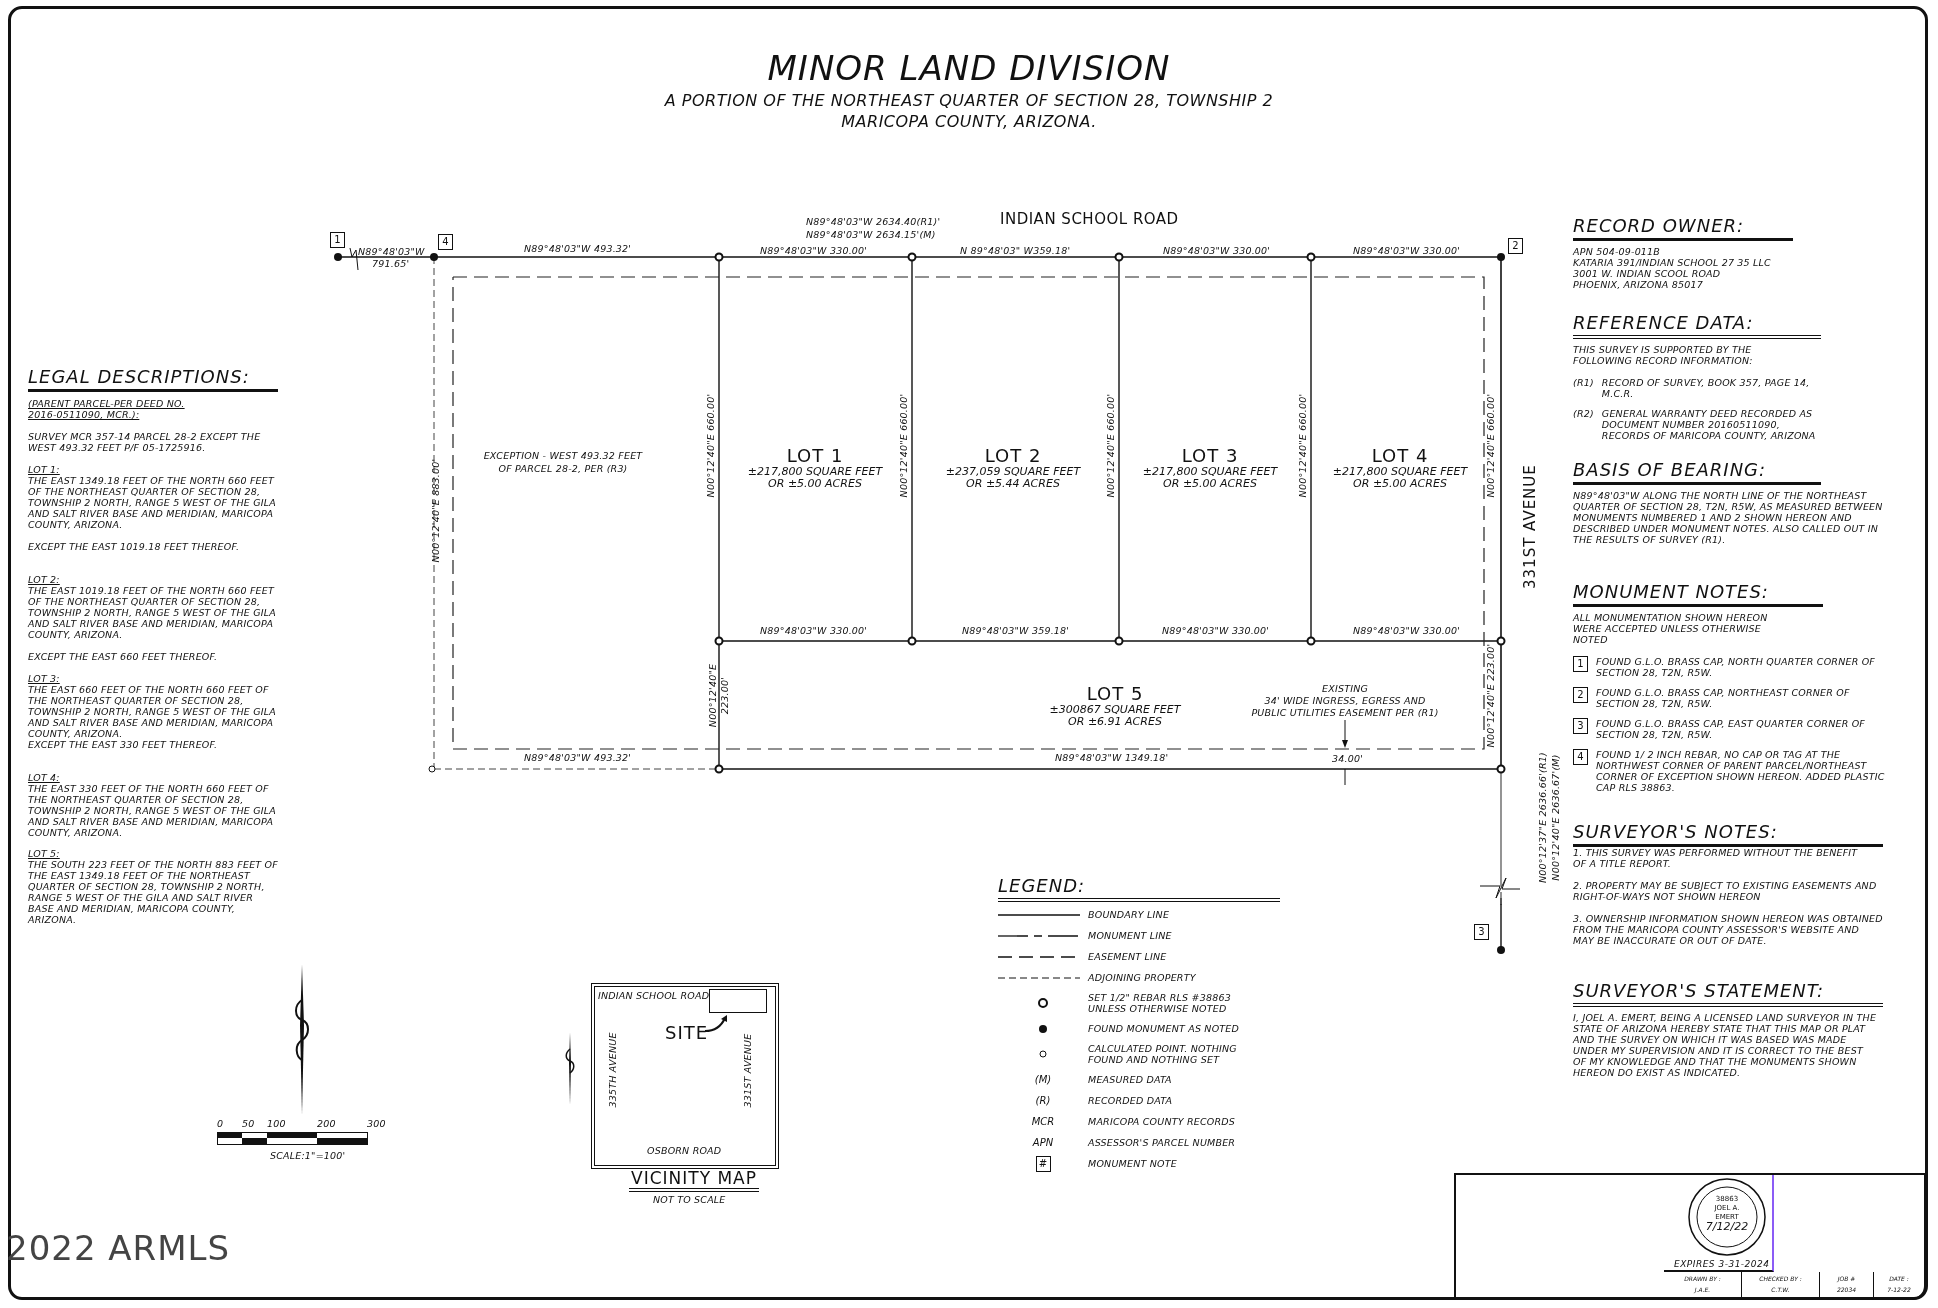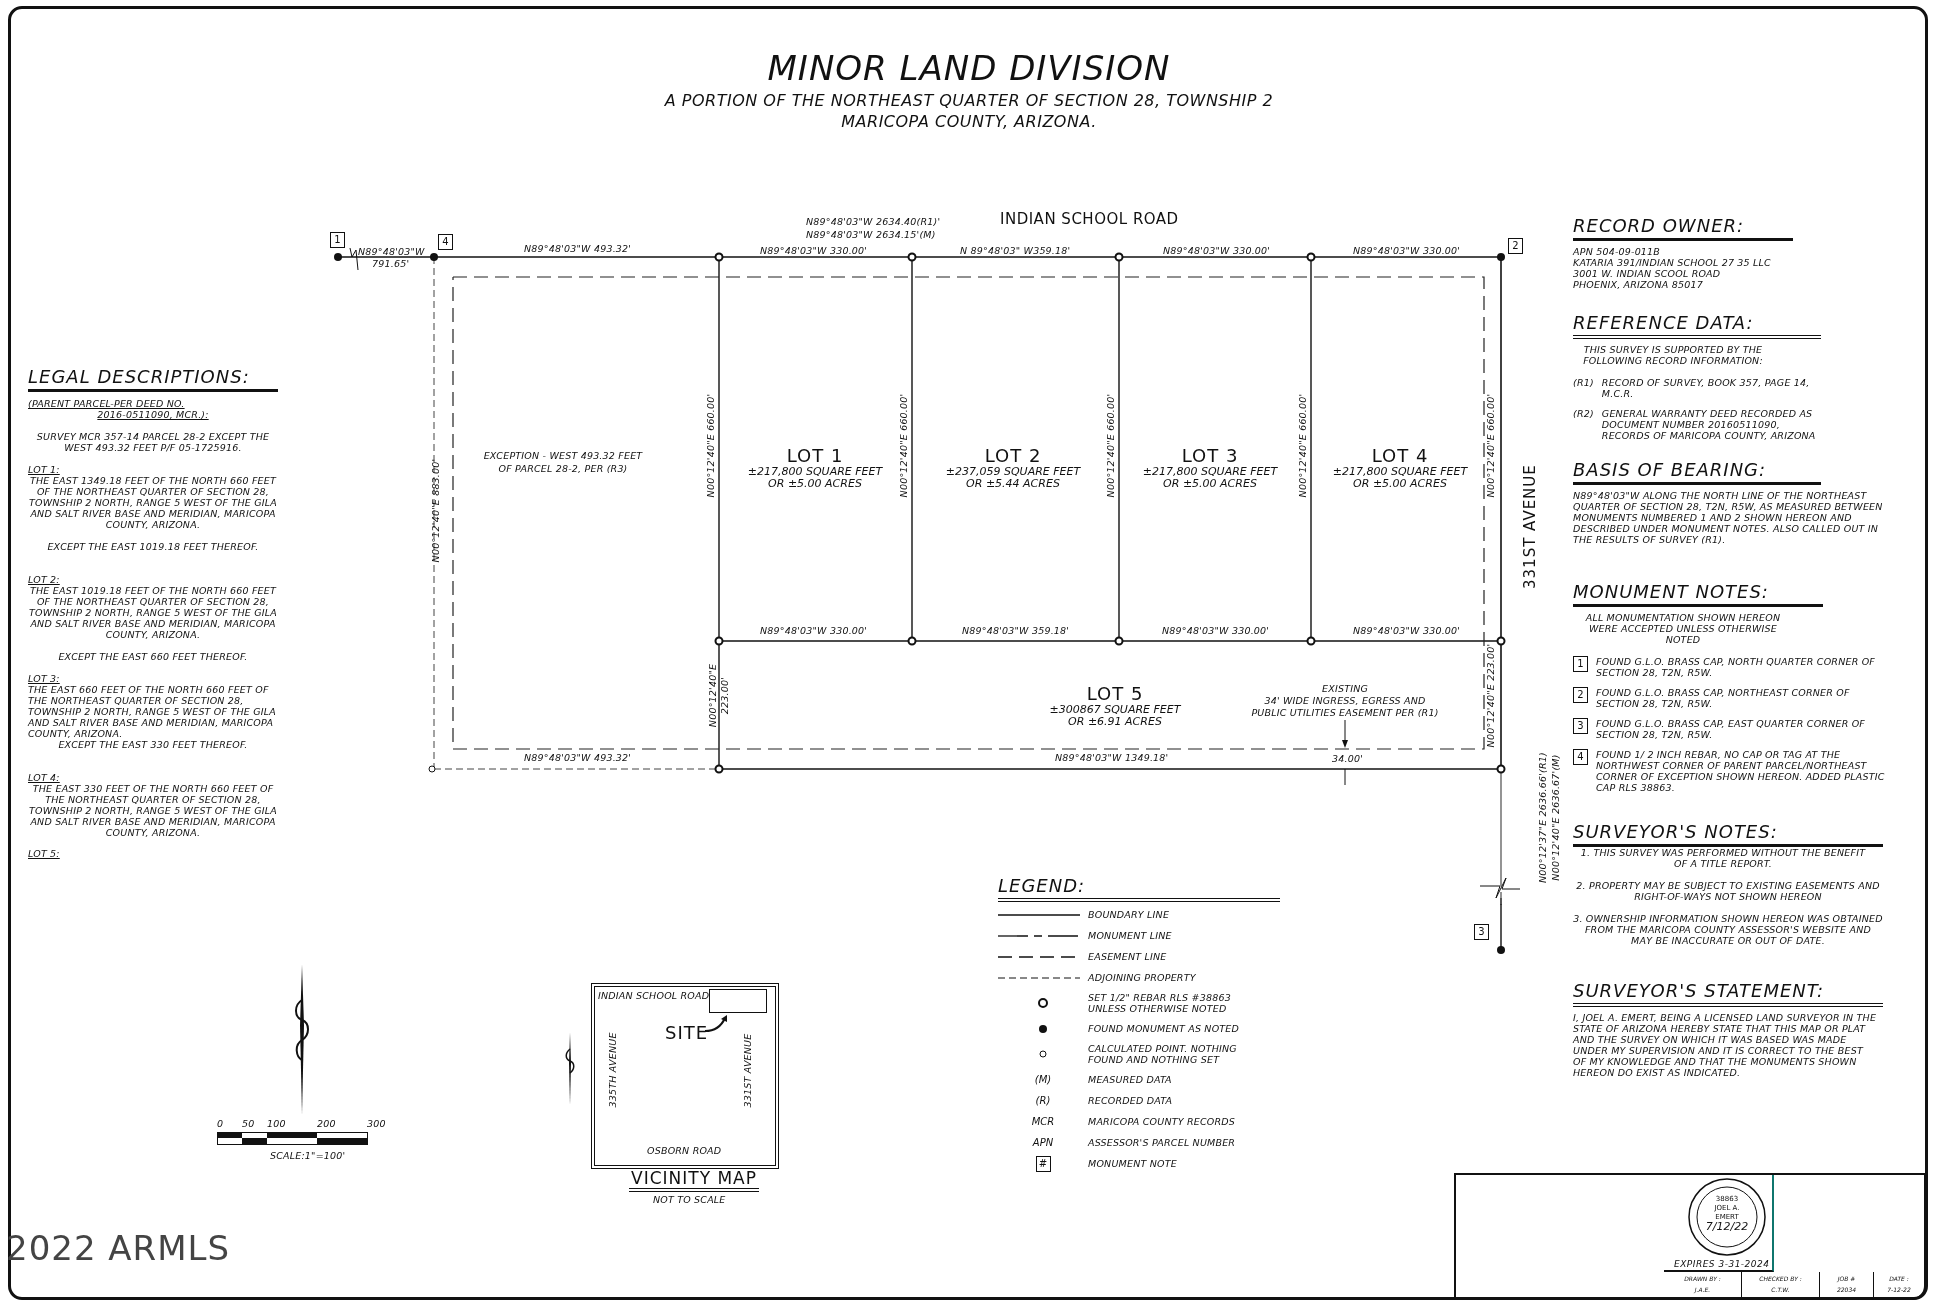--- a/index.html
+++ b/index.html
@@ -8,21 +8,21 @@
   .sheet { position:absolute; left:8px; top:6px; width:1920px; height:1294px;
            border:3px solid #111; border-radius:14px; box-sizing:border-box; }
   .abs { position:absolute; }
   .it { font-style:italic; }
   .title { left:0; width:1938px; top:48px; text-align:center; font-size:34px; font-style:italic; letter-spacing:1px; }
   .subtitle { left:0; width:1938px; top:90px; text-align:center; font-size:16px; font-style:italic; line-height:21px; letter-spacing:.5px; }
   .sec-h { font-size:18px; font-style:italic; letter-spacing:1px; font-weight:normal; padding-bottom:2px; border-bottom:3px solid #111; }
   .sec-h.dbl { border-bottom:4px double #111; }
   .sm { font-size:9.5px; font-style:italic; line-height:11px; letter-spacing:.2px; }
   .u { text-decoration:underline; }
-  .para { margin:0 0 11px 0;text-align:center; }
+  .para { margin:0 0 11px 0; }
   .lbl { font-size:9.5px; font-style:italic; white-space:nowrap; letter-spacing:.2px; }
   .lot-name { font-size:18px; letter-spacing:1px; text-align:center; }
   .lot-area { font-size:11px; text-align:center; line-height:12px; }
   .vert { transform-origin:center; transform:rotate(-90deg); white-space:nowrap; }
   .mbox { display:inline-block; border:1.5px solid #111; width:13px; height:14px; font-size:10px; text-align:center; line-height:14px; font-style:normal; background:#fff; }
   .note-row { display:flex; gap:8px; margin-bottom:9px; }
   .note-row .txt { flex:1; }
   .legend-row { display:flex; align-items:center; height:21px; }
   .legend-sym { width:90px; display:flex; justify-content:center; align-items:center; font-size:10px; font-style:italic; }
   .tb { position:absolute; left:1454px; top:1173px; width:472px; height:127px; border:2px solid #111; box-sizing:border-box; border-bottom-right-radius:14px; }
@@ -177,20 +177,21 @@
   <div class="sm para" style="margin-bottom:22px">EXCEPT THE EAST 1019.18 FEET THEREOF.</div>
   <div class="sm u">LOT 2:</div>
   <div class="sm para">THE EAST 1019.18 FEET OF THE NORTH 660 FEET OF THE NORTHEAST QUARTER OF SECTION 28, TOWNSHIP 2 NORTH, RANGE 5 WEST OF THE GILA AND SALT RIVER BASE AND MERIDIAN, MARICOPA COUNTY, ARIZONA.</div>
   <div class="sm para">EXCEPT THE EAST 660 FEET THEREOF.</div>
   <div class="sm u">LOT 3:</div>
   <div class="sm">THE EAST 660 FEET OF THE NORTH 660 FEET OF THE NORTHEAST QUARTER OF SECTION 28, TOWNSHIP 2 NORTH, RANGE 5 WEST OF THE GILA AND SALT RIVER BASE AND MERIDIAN, MARICOPA COUNTY, ARIZONA.</div>
   <div class="sm para" style="margin-bottom:22px">EXCEPT THE EAST 330 FEET THEREOF.</div>
   <div class="sm u">LOT 4:</div>
   <div class="sm para" style="margin-bottom:10px">THE EAST 330 FEET OF THE NORTH 660 FEET OF THE NORTHEAST QUARTER OF SECTION 28, TOWNSHIP 2 NORTH, RANGE 5 WEST OF THE GILA AND SALT RIVER BASE AND MERIDIAN, MARICOPA COUNTY, ARIZONA.</div>
   <div class="sm u">LOT 5:</div>
+  <div class="sm para">THE SOUTH 223 FEET OF THE NORTH 883 FEET OF THE EAST 1349.18 FEET OF THE NORTHEAST QUARTER OF SECTION 28, TOWNSHIP 2 NORTH, RANGE 5 WEST OF THE GILA AND SALT RIVER BASE AND MERIDIAN, MARICOPA COUNTY, ARIZONA.</div>
 </div>
 
 <div class="abs" style="left:1573px;top:215px;width:320px">
   <div class="sec-h" style="width:220px">RECORD OWNER:</div>
   <div class="sm" style="margin-top:5px">APN 504-09-011B</div>
   <div class="sm">KATARIA 391/INDIAN SCHOOL 27 35 LLC</div>
   <div class="sm">3001 W. INDIAN SCOOL ROAD</div>
   <div class="sm">PHOENIX, ARIZONA 85017</div>
 
   <div class="sec-h dbl" style="width:248px;margin-top:22px">REFERENCE DATA:</div>
@@ -343,21 +344,21 @@
       <polygon points="18,4 24,0 24,7" fill="#111"></polygon>
     </svg>
   <span class="lbl abs vert" style="left:-18px;top:80px;width:70px;text-align:center">335TH AVENUE</span>
   <span class="lbl abs vert" style="left:117px;top:80px;width:70px;text-align:center">331ST AVENUE</span>
   <span class="lbl abs" style="left:52px;top:158px">OSBORN ROAD</span>
 </div>
 <div class="abs" style="left:629px;top:1168px;font-size:17px;letter-spacing:1px;border-bottom:4px double #111;padding:0 2px">VICINITY MAP</div>
 <div class="abs lbl" style="left:653px;top:1194px">NOT TO SCALE</div>
 
 <div class="tb">
-  <div class="cell" style="left:208px;top:0;width:110px;height:97px;border-right:2px solid #0f766e;border-bottom:2px solid #111">
+  <div class="cell" style="left:208px;top:0;width:110px;height:97px;border-right:2px solid #8b5cf6;border-bottom:2px solid #111">
     <svg class="abs" style="left:18px;top:2px" width="90" height="80">
       <circle cx="45" cy="40" r="38" fill="none" stroke="#111" stroke-width="1.5"></circle>
       <circle cx="45" cy="40" r="30" fill="none" stroke="#111" stroke-width="1"></circle>
     </svg>
     <div class="abs" style="left:20px;top:20px;width:86px;text-align:center;font-size:7px;line-height:9px">
       <div>38863</div>
       <div>JOEL A.</div>
       <div>EMERT</div>
       <div class="it" style="font-size:11px">7/12/22</div>
     </div>

